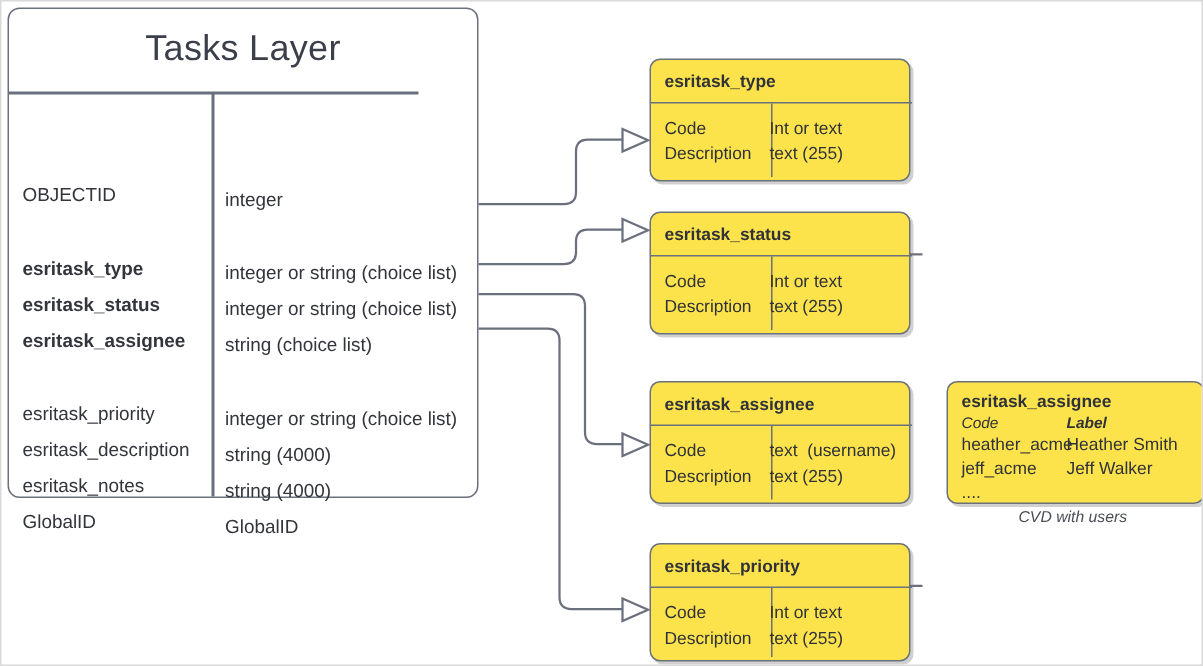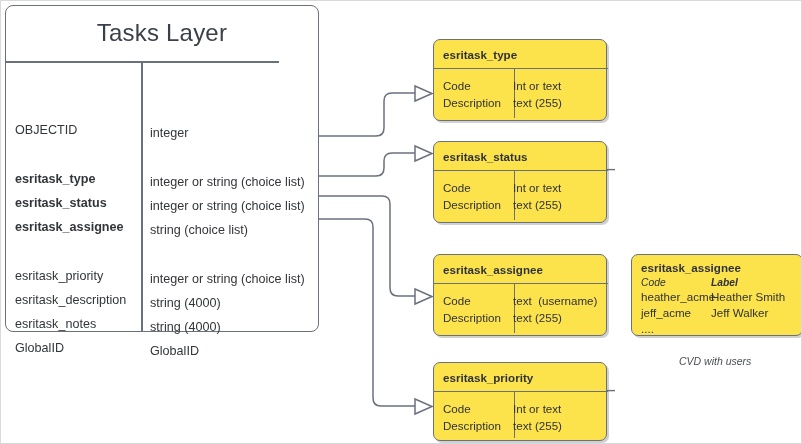--- a/index.html
+++ b/index.html
@@ -151,21 +151,20 @@
     white-space: pre;
   }
   .cvd-cell.c1 { left: 9px;  top: 34px; }
   .cvd-cell.c2 { left: 79px; top: 34px; }
   #cvd-caption {
     position: absolute;
     font-size: 10.5px;
     font-style: italic;
     color: #4a4d55;
     white-space: nowrap;
-    margin-top: 16px;
   }
 
   
   #connectors {
     position: absolute;
     left: 0; top: 0;
     width: 802px; height: 444px;
     pointer-events: none;
   }
   #connectors path.link {

